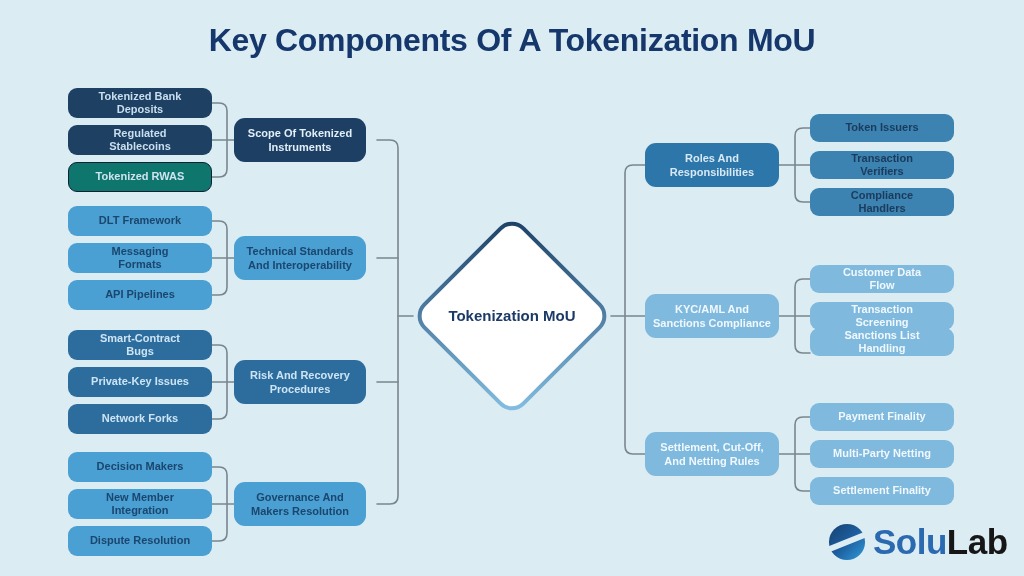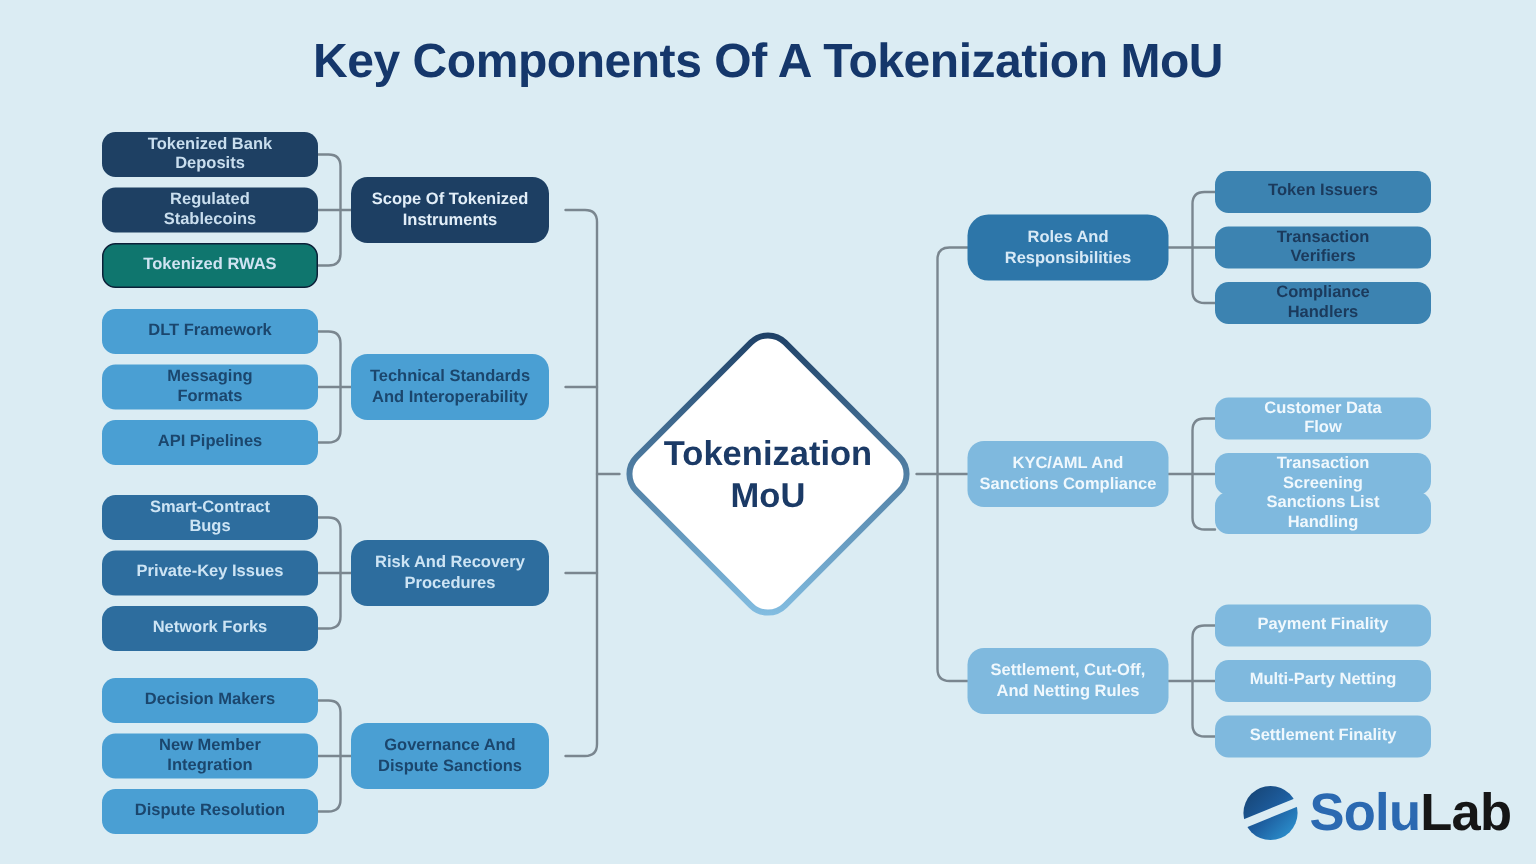--- a/index.html
+++ b/index.html
@@ -29,27 +29,27 @@
     font-size:11px;font-weight:700;text-align:center;line-height:1.3;
     box-sizing:border-box;padding:0 5px;
   }
   .rbranch{left:645px;width:134px;}
   
   .c-navy{background:#1e4063;color:#c9deee;}
   .c-navy2{background:#0f766e;color:#cfe3f2;border:1.5px solid #0c2038;}
   .c-navybranch{background:#1d3f63;color:#e2eef8;}
   .c-mid{background:#4a9fd3;color:#1b466d;}
   .c-middark{background:#2d6d9e;color:#cde4f4;}
-  .c-rbranch1{background:#2d76a9;color:#d7e9f6;border-radius:14px;}
+  .c-rbranch1{background:#2d76a9;color:#d7e9f6;}
   .c-rleaf1{background:#3c83b1;color:#1b3a5c;}
   .c-light{background:#7fb9de;color:#f0f8fd;}
   #diamond-label{
     position:absolute;left:427px;top:285px;width:170px;height:62px;
     display:flex;align-items:center;justify-content:center;text-align:center;
-    font-size:23px;font-weight:800;line-height:1.22;color:#1b3a66;
+    font-size:15px;font-weight:800;line-height:1.22;color:#1b3a66;
   }
   #logo{
     position:absolute;left:828px;top:520px;height:44px;
     display:flex;align-items:center;gap:7px;
   }
   #logo .solu{font-size:35px;font-weight:700;color:#2b69b1;letter-spacing:-0.5px;}
   #logo .lab{font-size:35px;font-weight:700;color:#161616;letter-spacing:-0.5px;}
 </style>
 </head>
 <body>
@@ -108,21 +108,21 @@
   <div class="branch c-mid" style="top:236px">Technical Standards And Interoperability</div>
 
   <div class="leaf c-middark" style="top:367px">Private-Key Issues</div>
   <div class="leaf c-middark" style="top:330px">Smart-Contract Bugs</div>
   <div class="leaf c-middark" style="top:404px">Network Forks</div>
   <div class="branch c-middark" style="top:360px">Risk And Recovery Procedures</div>
 
   <div class="leaf c-mid" style="top:452px">Decision Makers</div>
   <div class="leaf c-mid" style="top:489px">New Member Integration</div>
   <div class="leaf c-mid" style="top:526px">Dispute Resolution</div>
-  <div class="branch c-mid" style="top:482px">Governance And Dispute Sanctions</div>
+  <div class="branch c-mid" style="top:482px">Governance And Makers Resolution</div>
 
   <div class="branch rbranch c-rbranch1" style="top:143px">Roles And Responsibilities</div>
   <div class="leaf rleaf c-rleaf1" style="top:114px">Token Issuers</div>
   <div class="leaf rleaf c-rleaf1" style="top:151px">Transaction Verifiers</div>
   <div class="leaf rleaf c-rleaf1" style="top:188px">Compliance Handlers</div>
 
   <div class="branch rbranch c-light" style="top:294px">KYC/AML And Sanctions Compliance</div>
   <div class="leaf rleaf c-light" style="top:265px">Customer Data Flow</div>
   <div class="leaf rleaf c-light" style="top:302px">Transaction Screening</div>
   <div class="leaf rleaf c-light" style="top:328px">Sanctions List Handling</div>

